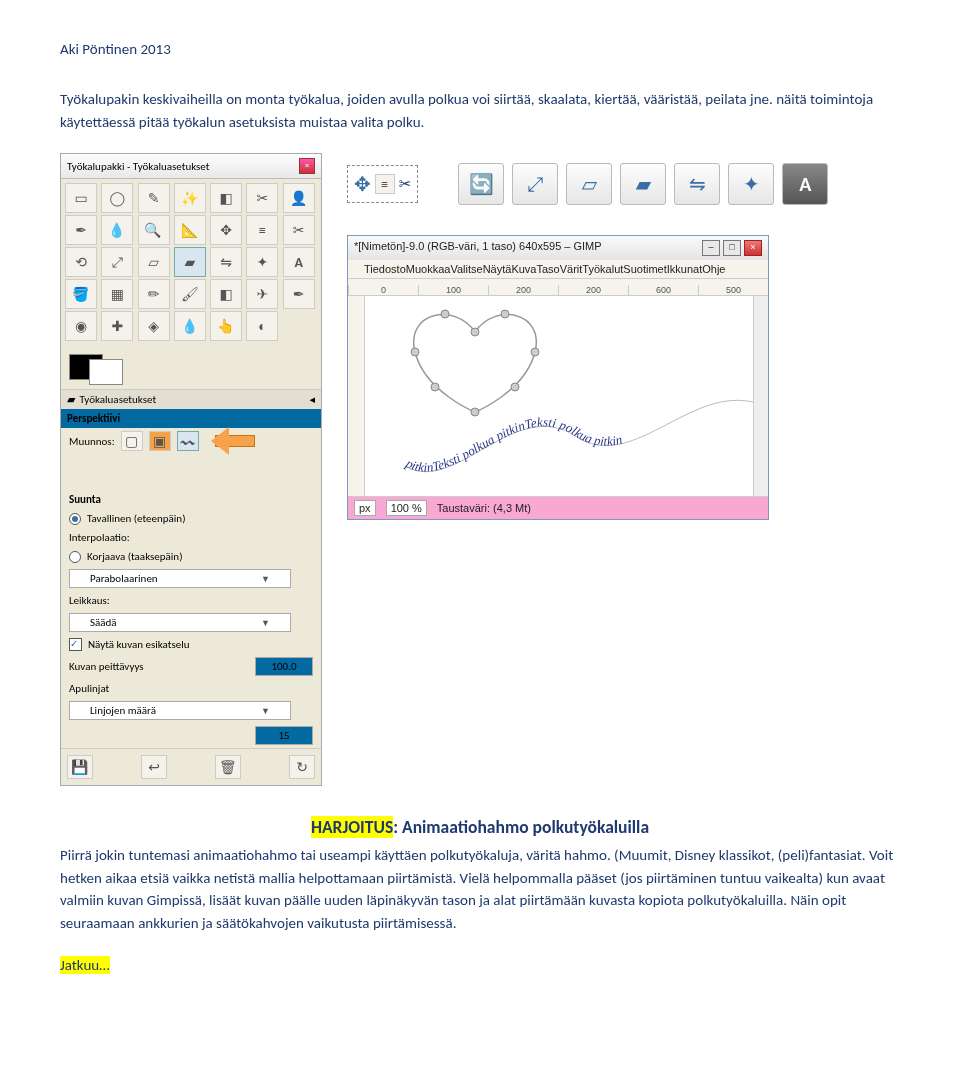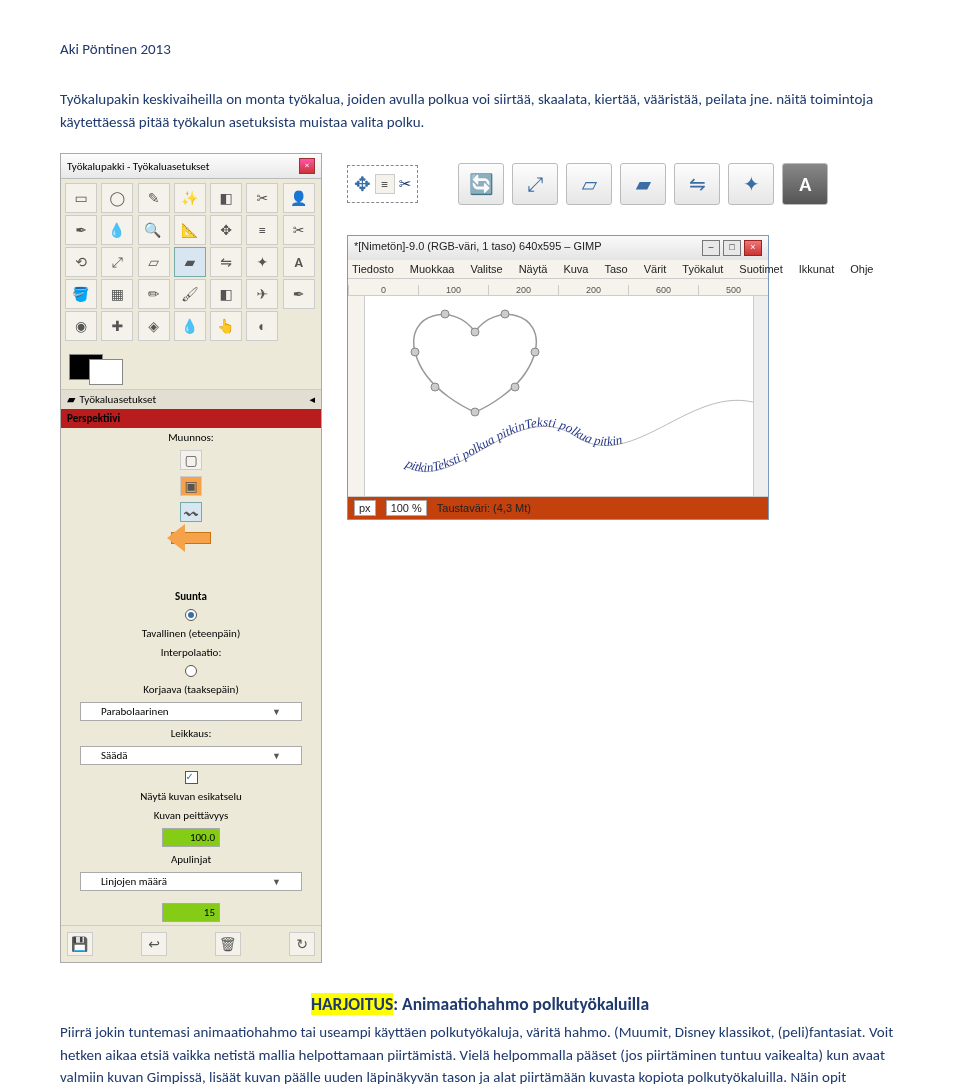--- a/index.html
+++ b/index.html
@@ -73,48 +73,47 @@
   .fg { width: 32px; height: 24px; background: #000; border: 1px solid #888; }
   .bg { width: 32px; height: 24px; background: #fff; border: 1px solid #888; margin-left: -18px; margin-top: 10px; }
   .section-hdr {
     padding: 3px 6px;
     background: #e2dfd2;
     border-top: 1px solid #ccc;
     display: flex;
     align-items: center;
     gap: 4px;
   }
-  .section-hdr2 { font-weight: bold; padding: 3px 6px; background: #b91c1c; }
+  .section-hdr2 { font-weight: bold; padding: 3px 6px; background: #0369a1; }
   .opt-row {
     padding: 3px 8px;
     display: flex;
     align-items: center;
     gap: 6px;
-    flex-direction: column;
   }
   .radio { width: 10px; height: 10px; border: 1px solid #555; border-radius: 50%; background: #fff; display: inline-block; position: relative;}
   .radio.checked::after { content:""; position:absolute; inset:2px; border-radius:50%; background:#3b6ea5;}
   .chk { width: 11px; height: 11px; border: 1px solid #555; background: #fff; display: inline-block; position: relative;}
   .chk.checked::after { content:"✓"; position:absolute; font-size:10px; top:-2px; left:0; color:#3b6ea5;}
   .combo {
     border: 1px solid #aaa;
     background: #fff;
     padding: 2px 20px;
     width: 180px;
     display: flex;
     justify-content: space-between;
     align-items: center;
   }
   .combo .arr { font-size: 9px; color: #555; }
   .num-field {
     border: 1px solid #aaa;
-    background: #84cc16;
+    background: #0369a1;
     padding: 2px 4px;
     width: 48px;
-    text-align: right;
+    text-align: center;
   }
   .bottom-icons {
     display: flex;
     justify-content: space-between;
     padding: 6px;
     border-top: 1px solid #ccc;
     background: #ece9d8;
   }
   .bottom-icons .tool-btn { width: 24px; height: 22px; }
   .right-figs { flex: 1; display: flex; flex-direction: column; gap: 30px; }
@@ -169,23 +168,23 @@
     padding: 4px 6px;
     display: flex;
     justify-content: space-between;
     align-items: flex-start;
   }
   .win-btns { display:flex; gap:3px;}
   .win-btn { width:16px; height:14px; border:1px solid #777; background:#e8e8e8; font-size:9px; text-align:center; line-height:12px;}
   .win-btn.close { background:linear-gradient(#e77,#c33); color:#fff; border-color:#922;}
   .gimp-menu {
     background: #f5f3eb;
-    padding: 3px 4px;
-    display: flex;
-    gap: 16px;
+    padding: 3px 16px;
+    display: flex;
+    gap: 0;
     border-bottom: 1px solid #ccc;
   }
   .gimp-menu span { font-size: 11px; }
   .gimp-ruler-top {
     display:flex;
     align-items:flex-end;
     height: 16px;
     background: #f5f3eb;
     border-bottom: 1px solid #ccc;
     font-size: 9px;
@@ -196,21 +195,21 @@
   .gimp-ruler-left { width: 16px; background:#f5f3eb; border-right:1px solid #ccc; }
   .gimp-canvas {
     flex:1;
     height: 200px;
     background: #fff;
     position: relative;
     overflow: hidden;
   }
   .gimp-scroll { width:14px; background:#eee; border-left:1px solid #ccc;}
   .gimp-statusbar {
-    background:#c2410c;
+    background:#f9a8d4;
     border-top:1px solid #ccc;
     padding:3px 6px;
     display:flex;
     gap:10px;
     align-items:center;
   }
   .gimp-statusbar .fld { border:1px solid #aaa; background:#fff; padding:1px 4px; }
   .heart-svg { position:absolute; top:6px; left:10px; }
   .text-path { position:absolute; top:80px; left:30px; right:10px; }
   h3.ex-title { margin: 18px 0 6px 0; text-align: center; }

